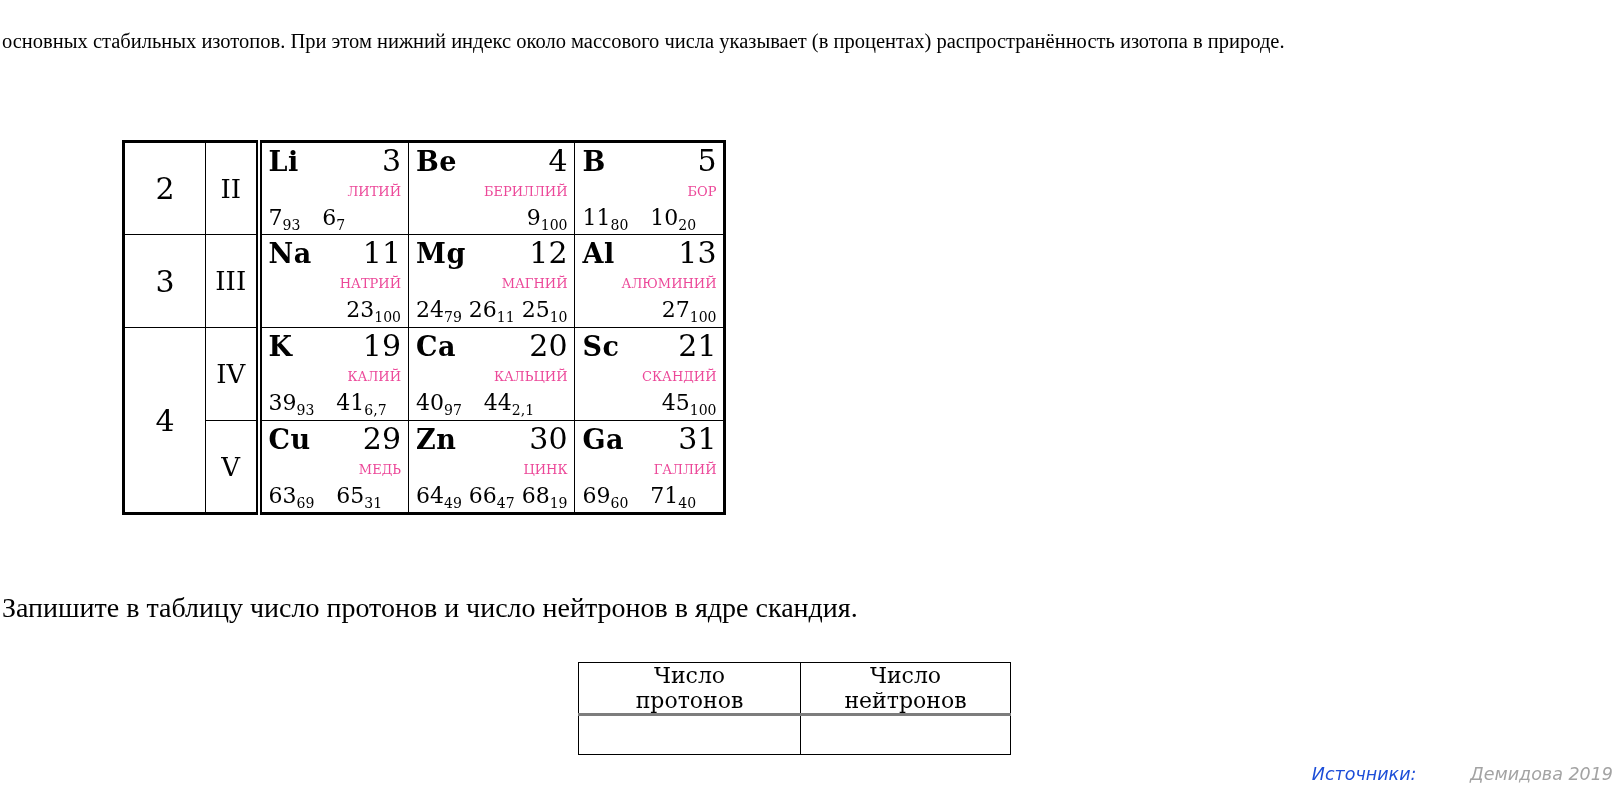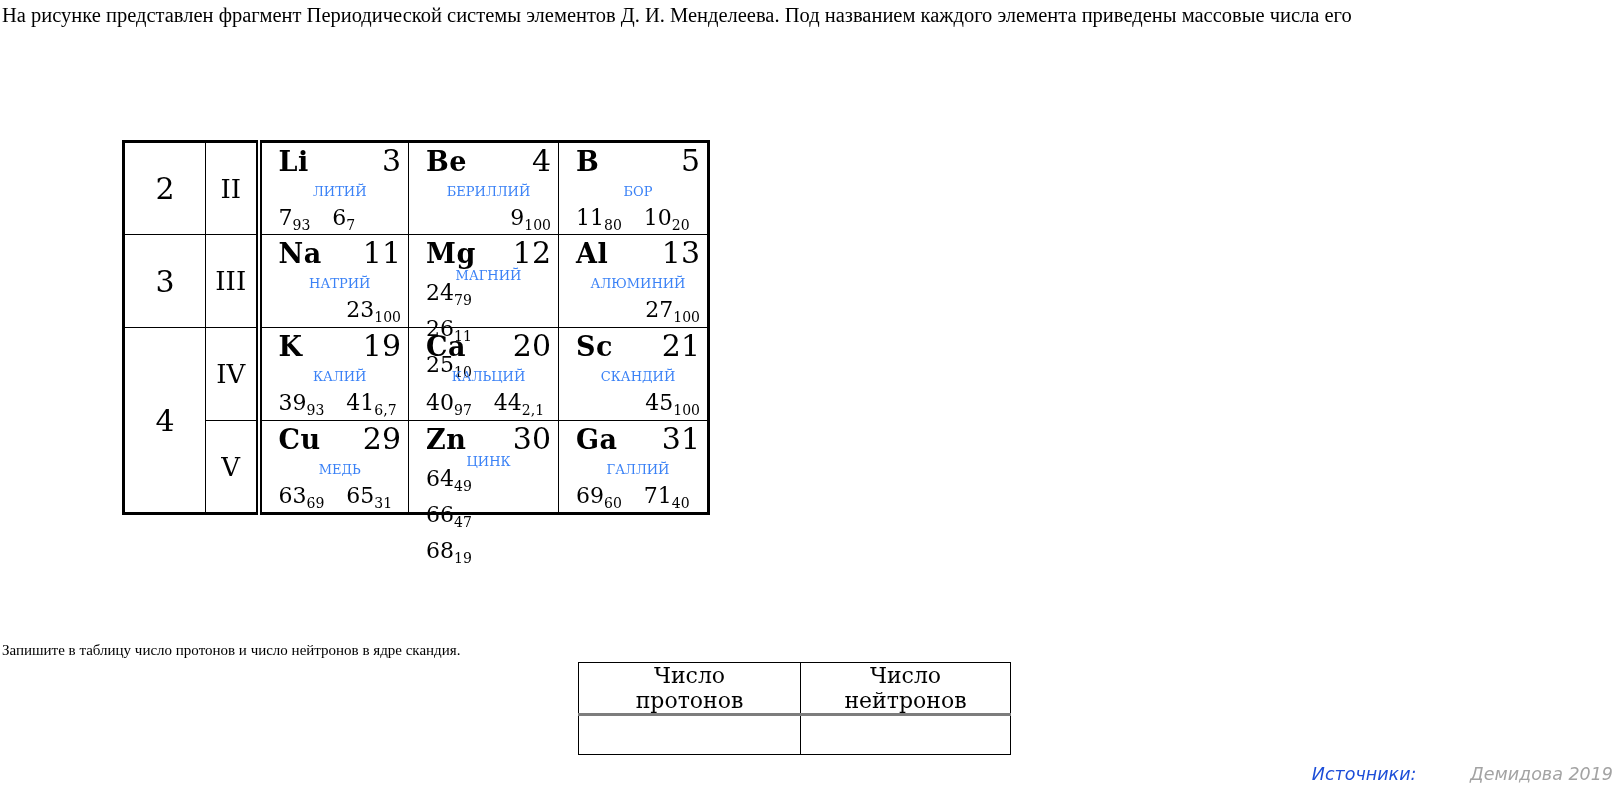--- a/index.html
+++ b/index.html
@@ -12,52 +12,52 @@
     position: relative;
     overflow: hidden;
   }
 
   
   .intro {
     position: absolute; left: 2px; top: 2px; width: 1612px;
     font-size: 20.5px; line-height: 26px;
   }
   .question {
-    position: absolute; left: 2px; top: 638px; width: 1200px;
-    font-size: 15px; line-height: 24px;
+    position: absolute; left: 2px; top: 596px; width: 1200px;
+    font-size: 28px; line-height: 24px;
   }
 
   
   .ptable {
     position: absolute; left: 122px; top: 140px;
     border-collapse: collapse;
     border: 3px solid #000;
     font-family: "DejaVu Serif", "Liberation Serif", serif;
   }
   .ptable td { border: 1.5px solid #000; padding: 0; }
   .ptable td.period   { width: 82px;  text-align: center; font-size: 30px; }
   .ptable td.numeral  { width: 53px;  text-align: center; font-size: 26px; }
   .ptable td.element  { width: 150px; height: 93px; vertical-align: top; }
   .ptable td.el-first { border-left: 6px double #000; }
 
   .el-inner {
     display: flex; flex-direction: column; justify-content: space-between;
-    height: 90px; padding: 2px 7px 4px 17px;
+    height: 90px; padding: 2px 7px 4px 7px;
   }
   .el-top { display: flex; justify-content: space-between; align-items: baseline; line-height: 1.05; }
   .el-symbol { font-weight: bold; font-size: 27px; letter-spacing: 0.5px; }
   .el-number { font-size: 30px; }
-  .el-name { text-align: center; font-size: 13px; line-height: 1; color: #3b82f6; }
+  .el-name { text-align: right; font-size: 13px; line-height: 1; color: #ec4899; }
   .el-isotopes {
     display: flex; justify-content: flex-start; align-items: baseline;
     font-size: 22px; line-height: 1; white-space: nowrap;
   }
   .el-isotopes.iso1 { justify-content: flex-end; }
   .el-isotopes.iso2 { gap: 22px; text-align: right; }
-  .el-isotopes.iso3 { gap: 14px; flex-direction: column; }
+  .el-isotopes.iso3 { gap: 7px; }
   .isotope sub { font-size: 14px; line-height: 0; vertical-align: -5px; letter-spacing: 0; }
 
   
   .answer-table {
     position: absolute; left: 578px; top: 662px;
     border-collapse: collapse;
     font-family: "DejaVu Serif", "Liberation Serif", serif;
   }
   .answer-table td { border: 1.8px solid #000; }
   .answer-table td.hdr {
@@ -74,21 +74,22 @@
     font-family: "DejaVu Sans", "Liberation Sans", sans-serif;
     font-style: italic; font-size: 17.5px; white-space: nowrap;
   }
   .footer .label  { color: #1d4ed8; }
   .footer .source { color: #a3a3a3; margin-left: 48px; }
 </style>
 </head>
 <body>
 
 <div class="intro">
-  <span>На рисунке представлен фрагмент Периодической системы элементов Д. И. Менделеева. Под названием каждого элемента приведены массовые числа его</span><br>
+  <br>
+  <span>основных стабильных изотопов. При этом нижний индекс около массового числа указывает (в процентах) распространённость изотопа в природе.</span>
 </div>
 
 <table class="ptable">
   <tbody>
       <tr>
         <td class="period" rowspan="1">2</td>
         <td class="numeral">II</td>
         <td class="element el-first">
           <div class="el-inner">
             <div class="el-top">

